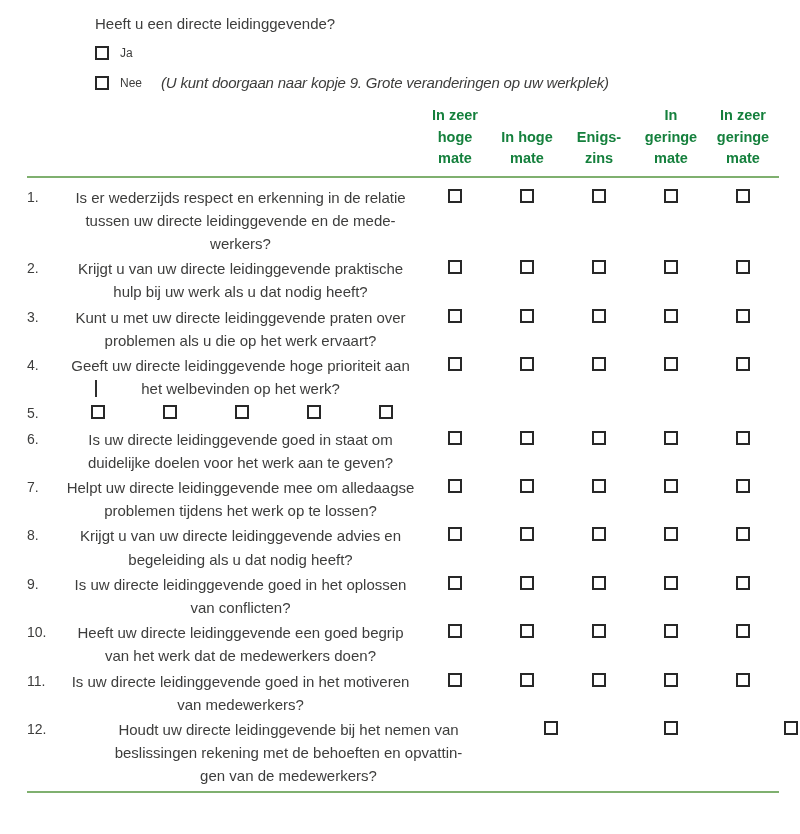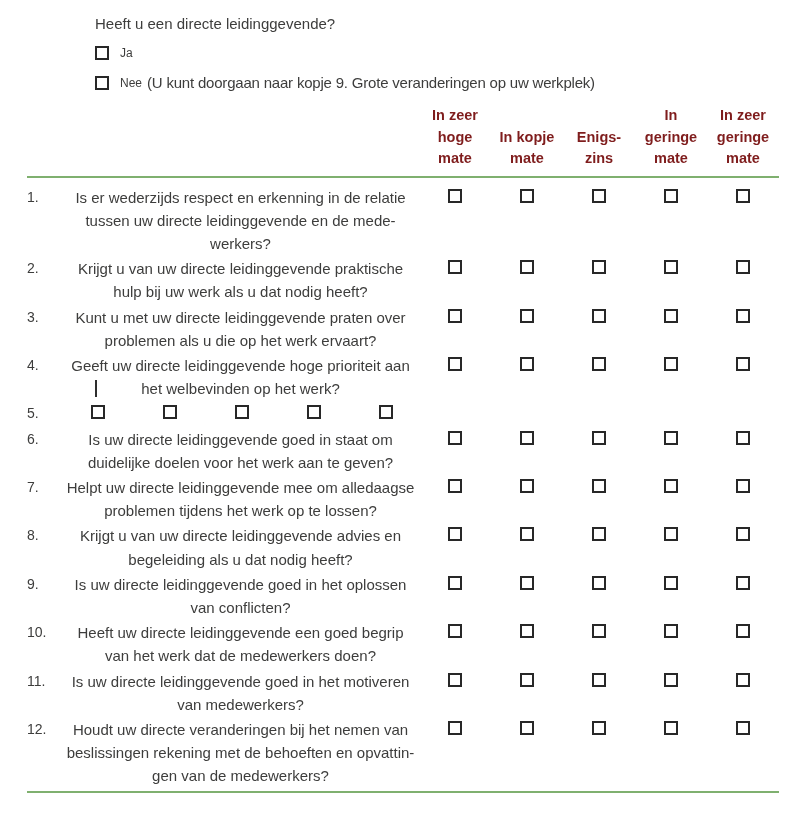--- a/index.html
+++ b/index.html
@@ -19,43 +19,43 @@
   .checkbox {
     width: 10px; height: 10px;
     border: 2px solid #282828;
     background: #ffffff;
     display: inline-block;
     flex: none;
     margin-right: 11px;
     cursor: pointer;
   }
   .opt-label { font-size: 12px; }
-  .opt-note { font-size: 15px; margin-left: 5px; letter-spacing: -0.2px; }
+  .opt-note { font-size: 15px; font-style: italic; margin-left: 19px; letter-spacing: -0.2px; }
 
   
   .qtable { margin: 14px 0 0 27px; width: 752px; }
   .thead {
     display: flex;
     align-items: flex-end;
     border-bottom: 2px solid #7fb06f;
     padding-bottom: 6px;
   }
   .spacer { width: 392px; flex: none; }
   .hcell {
     width: 72px; flex: none;
     text-align: center;
     font-weight: bold;
     font-size: 14.5px;
     line-height: 21.5px;
     white-space: pre-line;
-    color: #7f1d1d;
+    color: #15803d;
   }
   .tbody { padding: 8px 0 3px 0; border-bottom: 2px solid #7fb06f; }
   .trow { display: flex; margin-bottom: 2px; }
-  .trow:last-child { margin-bottom: 0; }
+  .trow:last-child { margin-bottom: 0; gap: 48px; }
   .num {
     width: 35px; flex: none;
     font-size: 14px; line-height: 23.2px;
   }
   .qtext {
     width: 357px; flex: none;
     font-size: 15px; line-height: 23.2px;
     white-space: pre;
     position: relative;
     overflow: visible;
@@ -97,21 +97,21 @@
       <span class="opt-note">(U kunt doorgaan naar kopje 9. Grote veranderingen op uw werkplek)</span>
     </div>
   </div>
 
   <div class="qtable">
     <div class="thead">
       <div class="spacer"></div>
       <div class="hcell">In zeer
 hoge
 mate</div>
-      <div class="hcell">In kopje
+      <div class="hcell">In hoge
 mate</div>
       <div class="hcell">Enigs-
 zins</div>
       <div class="hcell">In
 geringe
 mate</div>
       <div class="hcell">In zeer
 geringe
 mate</div>
     </div>
@@ -341,21 +341,21 @@
     <div class="opt-cell">
             <span class="cb"></span>
           </div>
     <div class="opt-cell">
             <span class="cb"></span>
           </div>
   </div>
 
   <div class="trow">
     <div class="num">12.</div>
-    <div class="qtext">Houdt uw directe veranderingen bij het nemen van
+    <div class="qtext">Houdt uw directe leidinggevende bij het nemen van
 beslissingen rekening met de behoeften en opvattin-
 gen van de medewerkers?</div>
     <div class="opt-cell">
             <span class="cb"></span>
           </div>
     <div class="opt-cell">
             <span class="cb"></span>
           </div>
     <div class="opt-cell">
             <span class="cb"></span>

